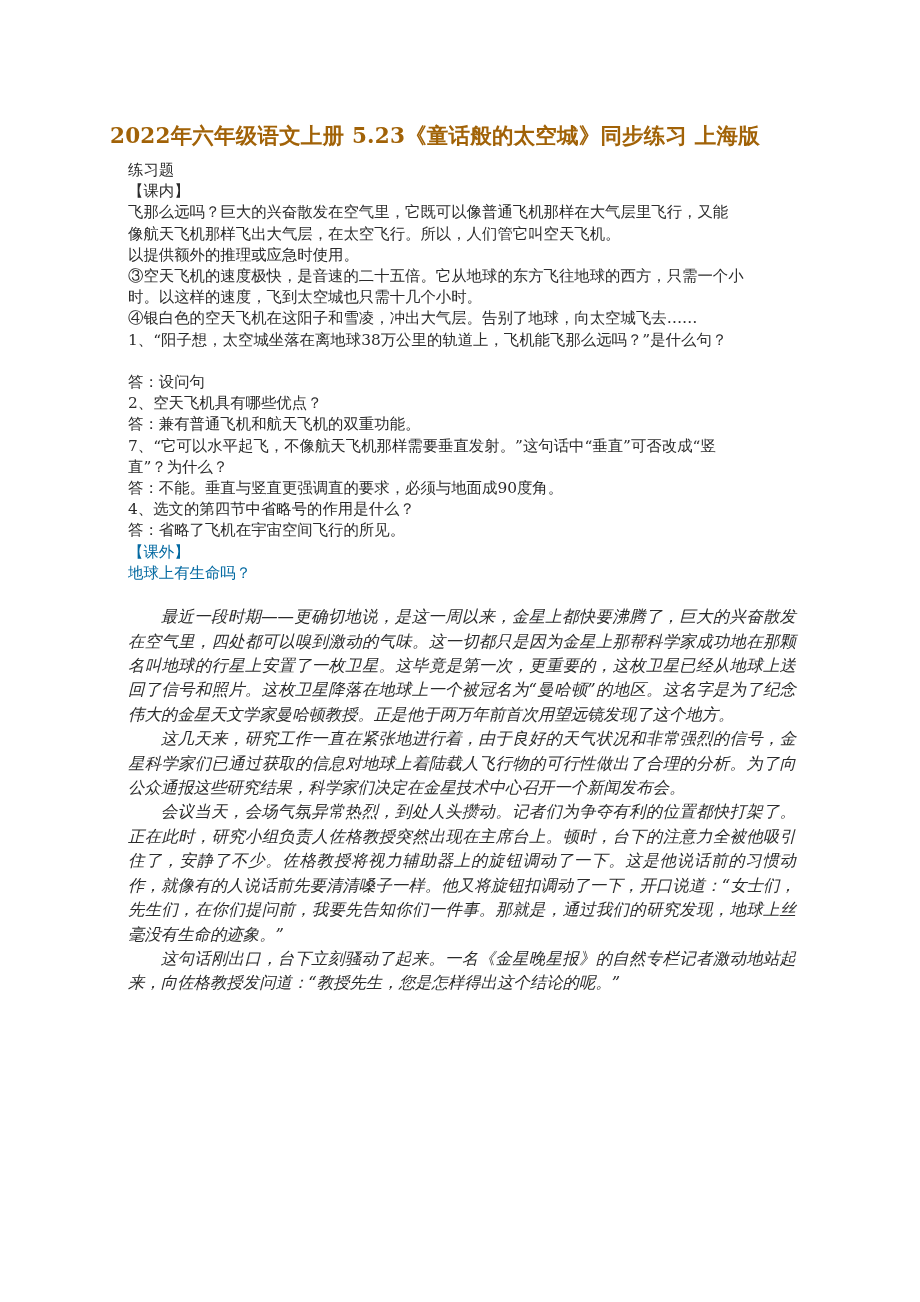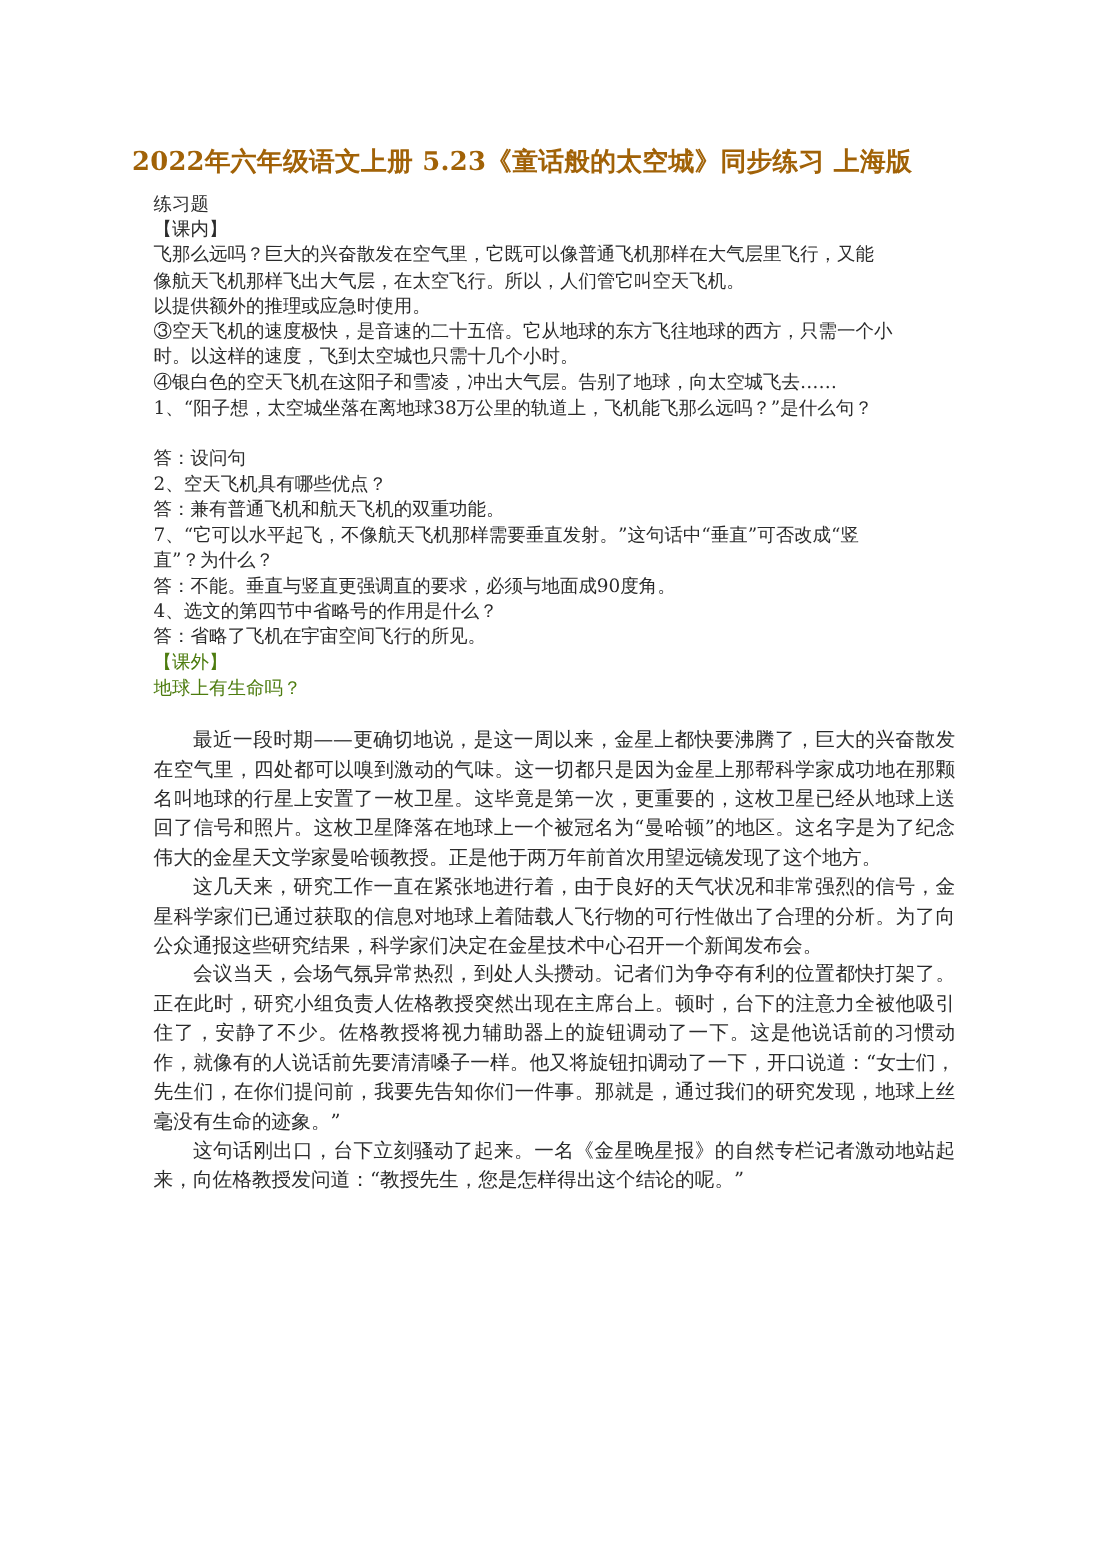--- a/index.html
+++ b/index.html
@@ -58,33 +58,34 @@
     display: block;
     height: 21.2px;
   }
 
   
   .block-passage {
     margin-top: 0;
     font-size: 16.4px;
     line-height: 24.4px;
     color: #2b2b2b;
+    font-style: italic;
   }
   .block-passage p {
     margin: 0;
     text-align: justify;
     text-justify: inter-character;
     text-indent: 2em;
   }
 
   
   .block-outside-head {
     font-size: 15.4px;
     line-height: 21.2px;
-    color: #4d7c0f;
+    color: #0369a1;
   }
   .block-outside-head .ln {
     display: block;
     white-space: nowrap;
   }
   .block-outside-head .spacer {
     display: block;
     height: 21.2px;
   }
 </style>

